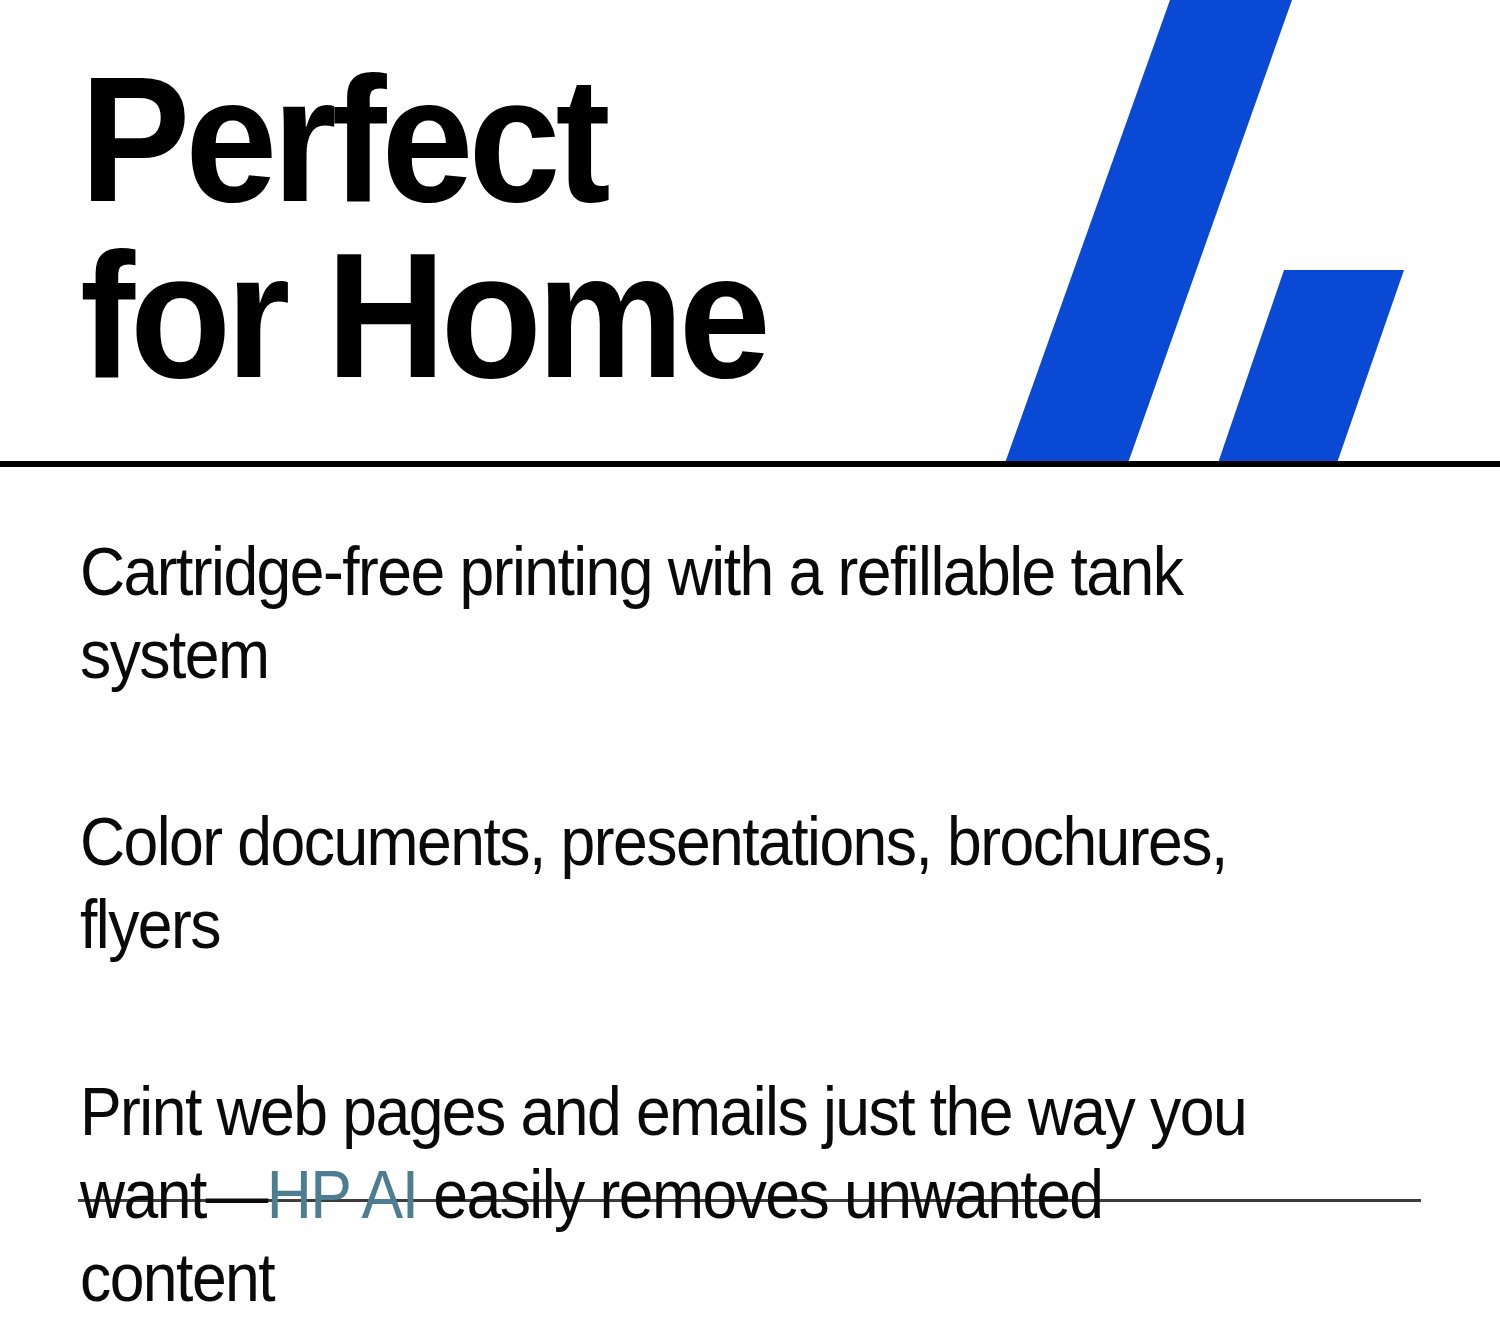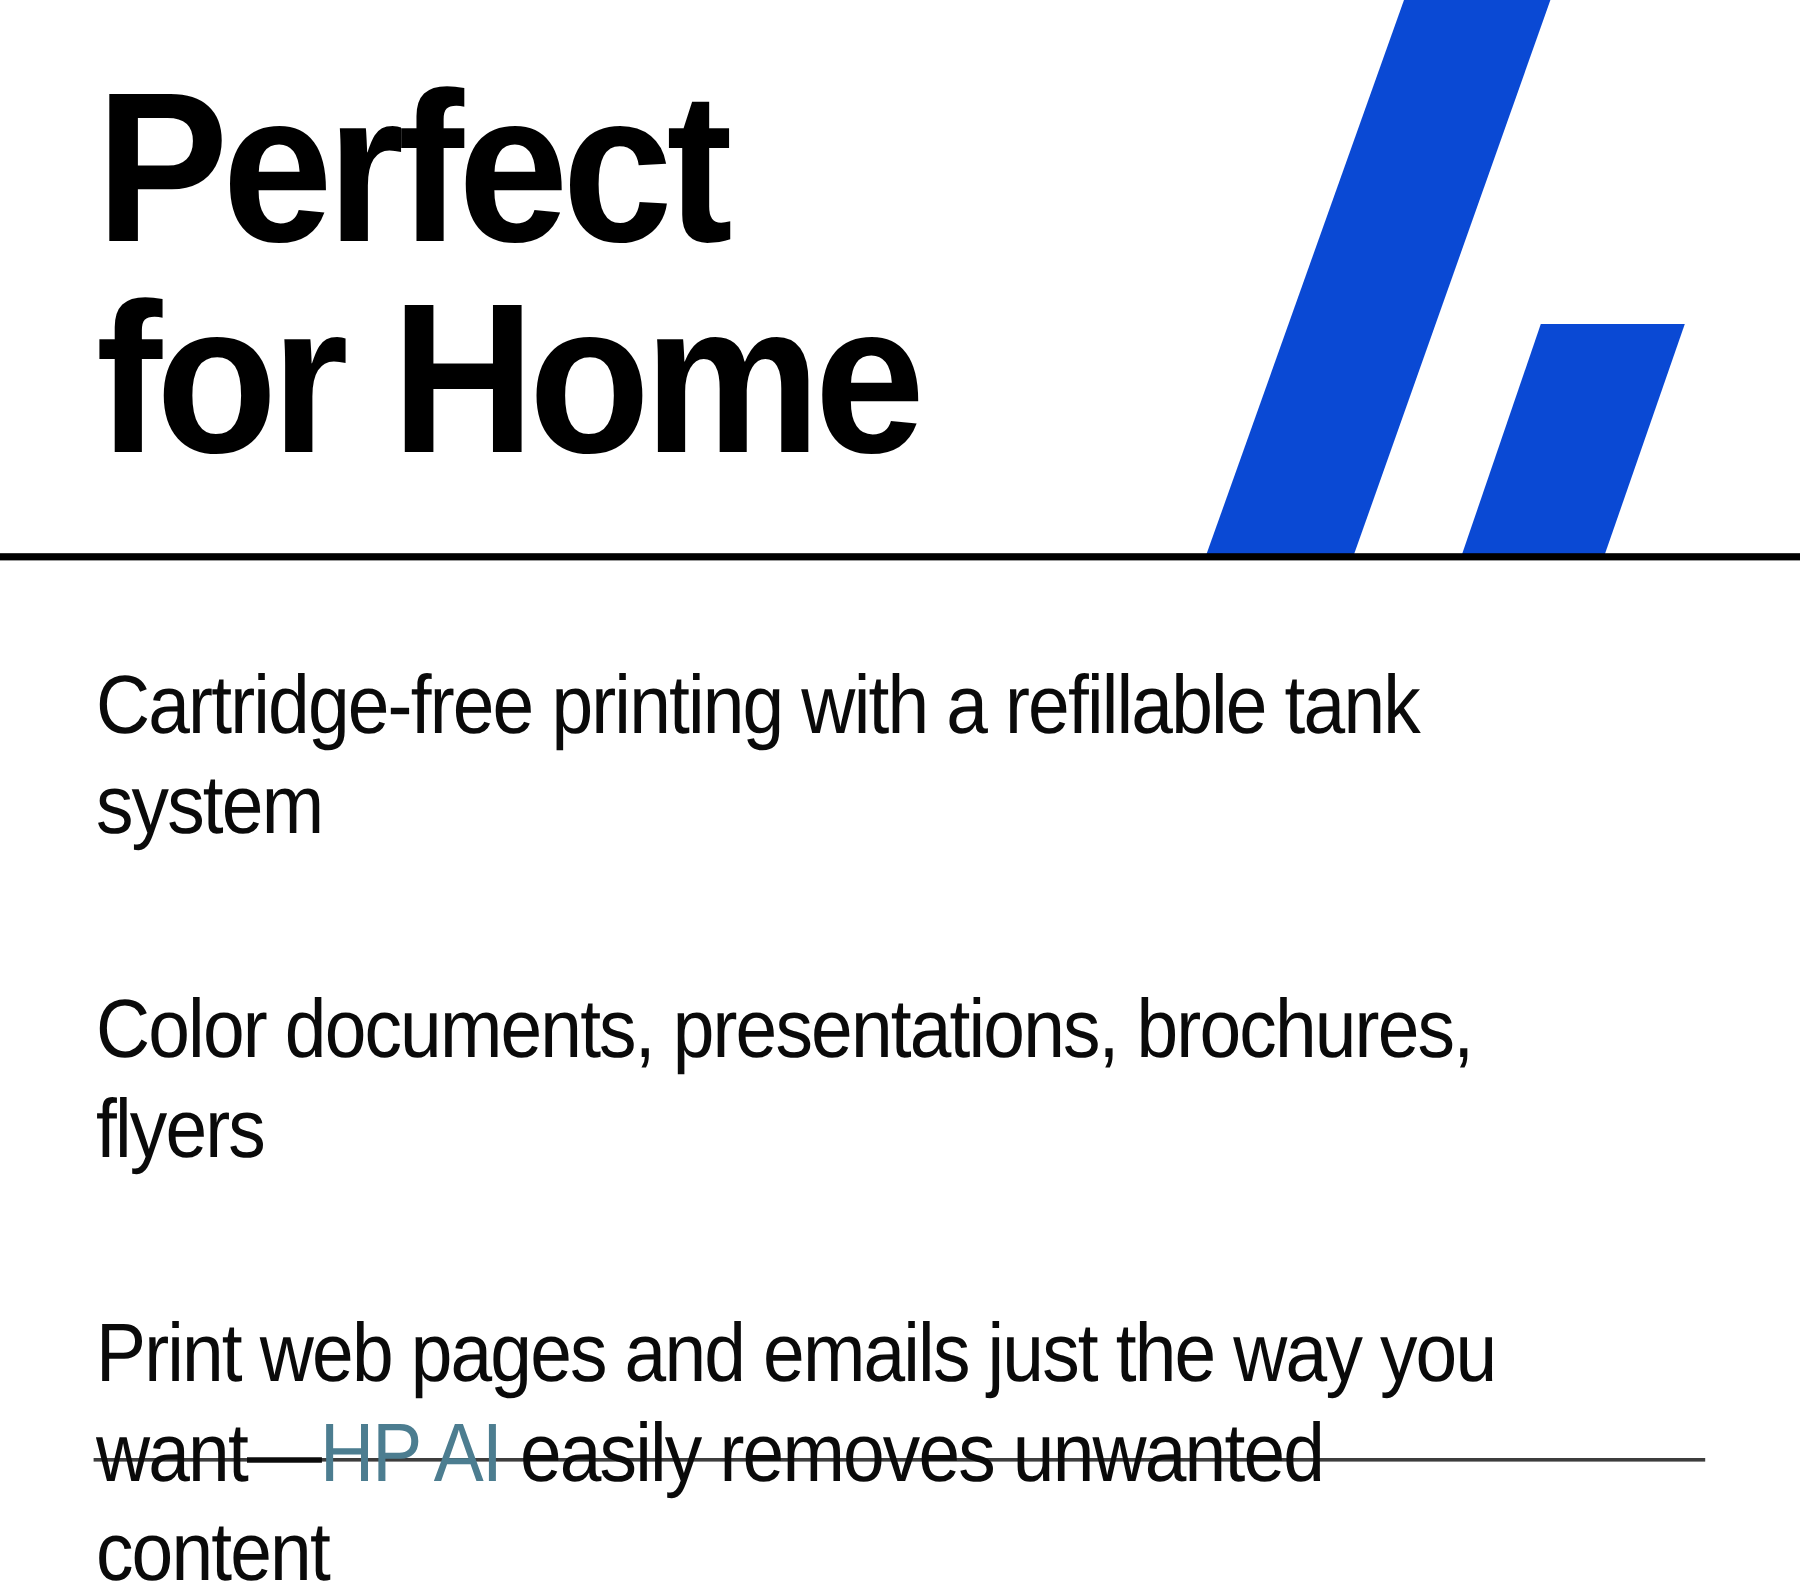--- a/index.html
+++ b/index.html
@@ -72,21 +72,21 @@
     width: 1343px;
     height: 3px;
     background: #3d3d3d;
   }
   .rule-minor.r1 { top: 751px; }
 
   
   .features {
     position: absolute;
     left: 0;
-    top: 464px;
+    top: 448px;
     width: 1500px;
     height: 858px;
   }
 
   .feature {
     position: absolute;
     left: 80px;
     width: 1360px;
     margin: 0;
     font-family: "Liberation Sans", sans-serif;

